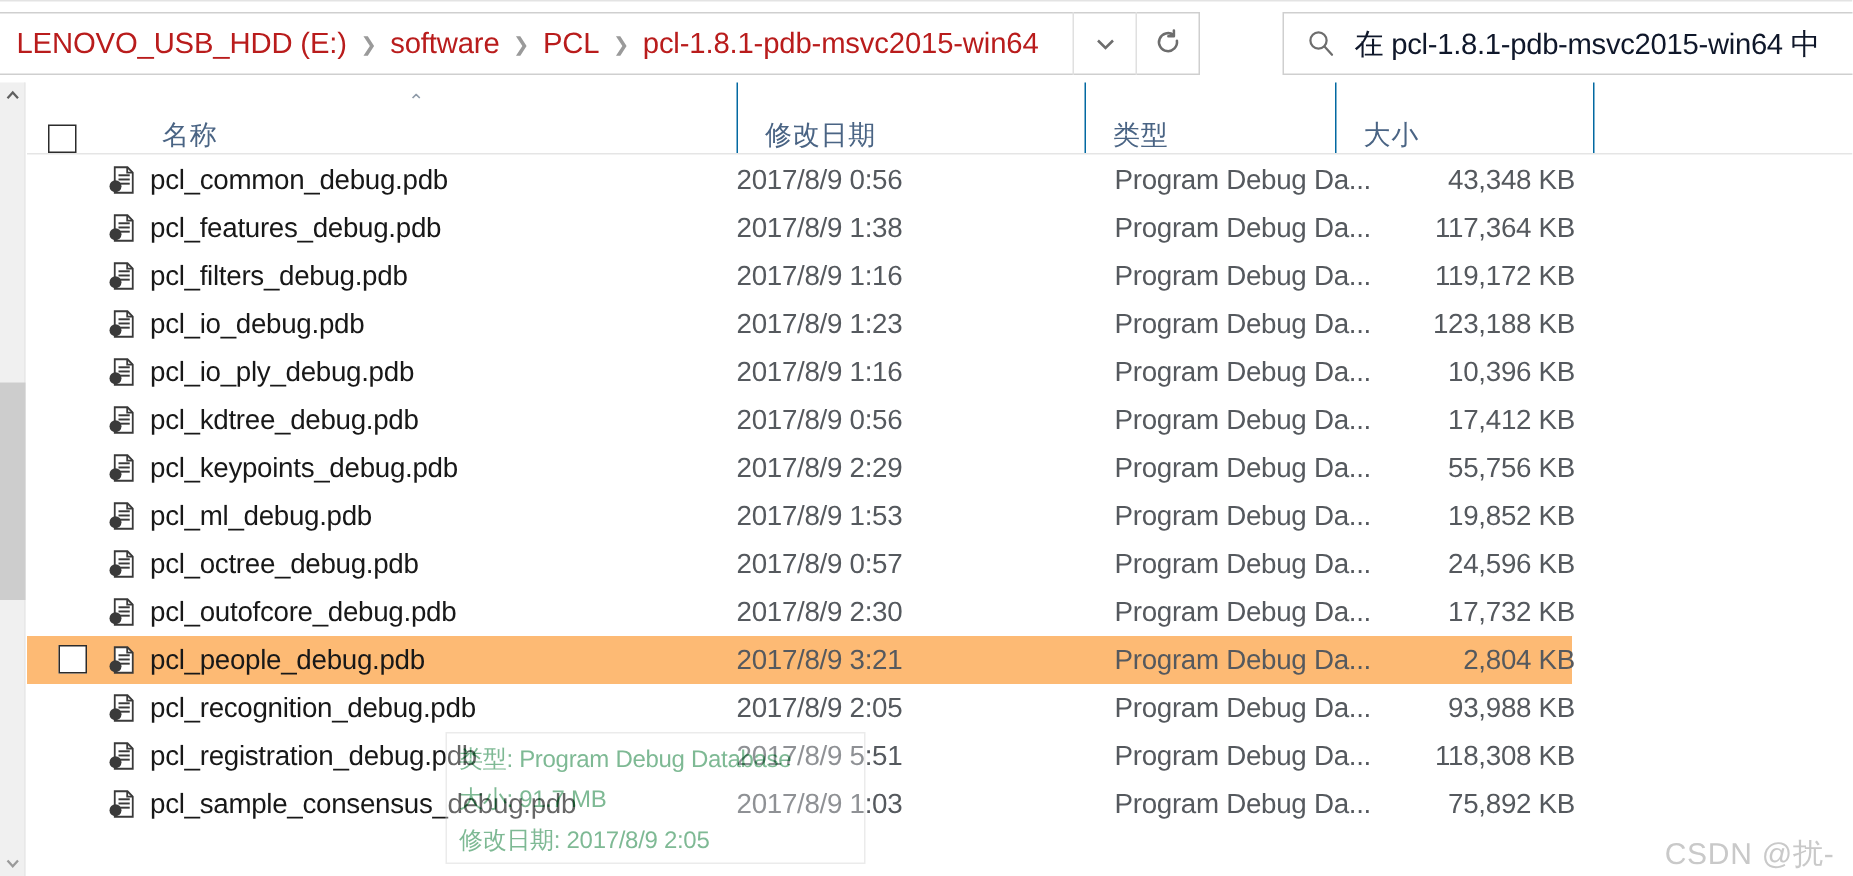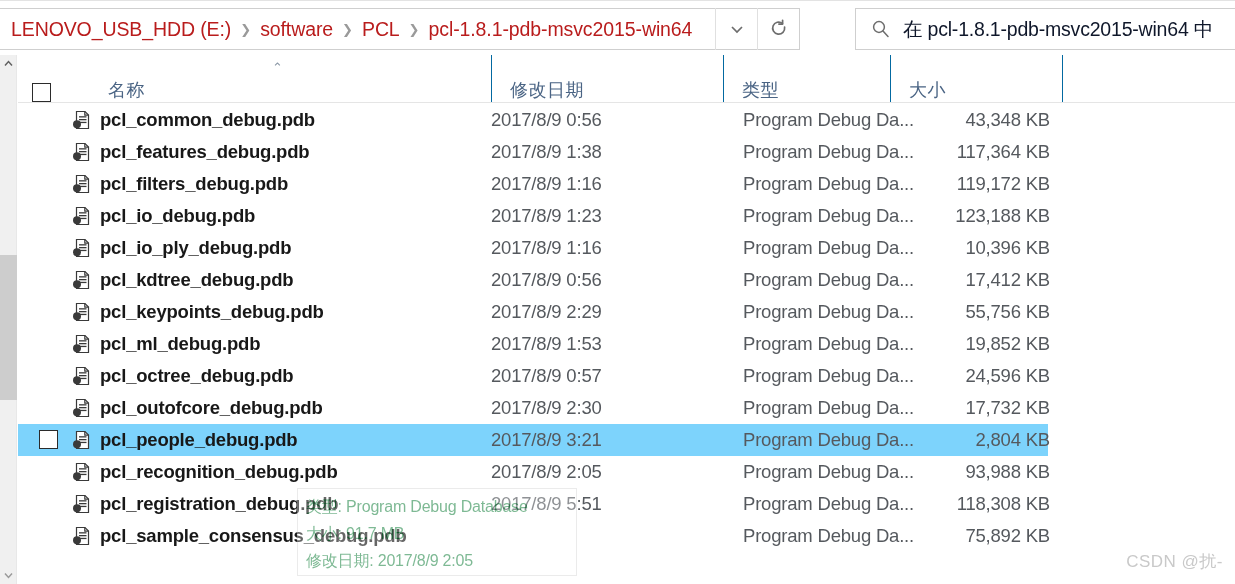--- a/index.html
+++ b/index.html
@@ -165,21 +165,21 @@
     left: 18px; top: 104px;
     width: 1217px;
     height: 460px;
   }
   .row {
     position: relative;
     height: 32px;
     width: 1030px;
     display: block;
   }
-  .row.selected { background: #7dd3fc; }
+  .row.selected { background: #fdba74; }
   .row .cell {
     position: absolute;
     top: 0;
     height: 32px;
     display: flex;
     align-items: center;
     font-size: 18.5px;
     color: #55595e;
     white-space: nowrap;
     letter-spacing: -0.2px;
@@ -203,21 +203,20 @@
   }
   .fname {
     position: absolute;
     left: 82px; top: 0;
     height: 32px;
     display: flex;
     align-items: center;
     font-size: 18.5px;
     color: #181818;
     letter-spacing: -0.2px;
-    font-weight: bold;
   }
 
   
   .tooltip {
     position: absolute;
     left: 297px;
     top: 488px;
     width: 280px;
     height: 88px;
     background: rgba(255,255,255,0.62);
@@ -232,22 +231,22 @@
     color: #15803d;
     line-height: 27px;
     white-space: nowrap;
     letter-spacing: -0.2px;
   }
 
   
   .watermark {
     position: absolute;
     right: 12px;
-    bottom: 11px;
-    font-size: 17px;
+    bottom: 1px;
+    font-size: 20px;
     color: #c9c9c9;
     letter-spacing: 0.5px;
     user-select: none;
   }
 </style>
 </head>
 <body>
 
 <div id="app">
 
@@ -510,20 +509,21 @@
       <div class="row">
         <span class="fileicon"><svg viewBox="0 0 20 20">
             <path d="M4.5 1.5 H13 L16.5 5 V18.5 H4.5 Z" fill="#ffffff" stroke="#3a3a3a" stroke-width="1.2"></path>
             <path d="M12.8 1.6 V5.1 H16.4" fill="none" stroke="#3a3a3a" stroke-width="1.2"></path>
             <rect x="7" y="6.2" width="7.5" height="1.3" fill="#3a3a3a"></rect>
             <rect x="7" y="9.0" width="7.5" height="1.3" fill="#3a3a3a"></rect>
             <rect x="7" y="11.8" width="7.5" height="1.3" fill="#3a3a3a"></rect>
             <circle cx="5.0" cy="14.2" r="4.0" fill="#3a3a3a"></circle>
           </svg></span>
         <span class="fname">pcl_sample_consensus_debug.pdb</span>
+        <span class="cell cell-date">2017/8/9 1:03</span>
         <span class="cell cell-type">Program Debug Da...</span>
         <span class="cell cell-size">75,892 KB</span>
       </div>
     </div>
 
   <div class="tooltip">
     <div class="tooltip-line">类型: Program Debug Database</div>
     <div class="tooltip-line">大小: 91.7 MB</div>
     <div class="tooltip-line">修改日期: 2017/8/9 2:05</div>
   </div>

